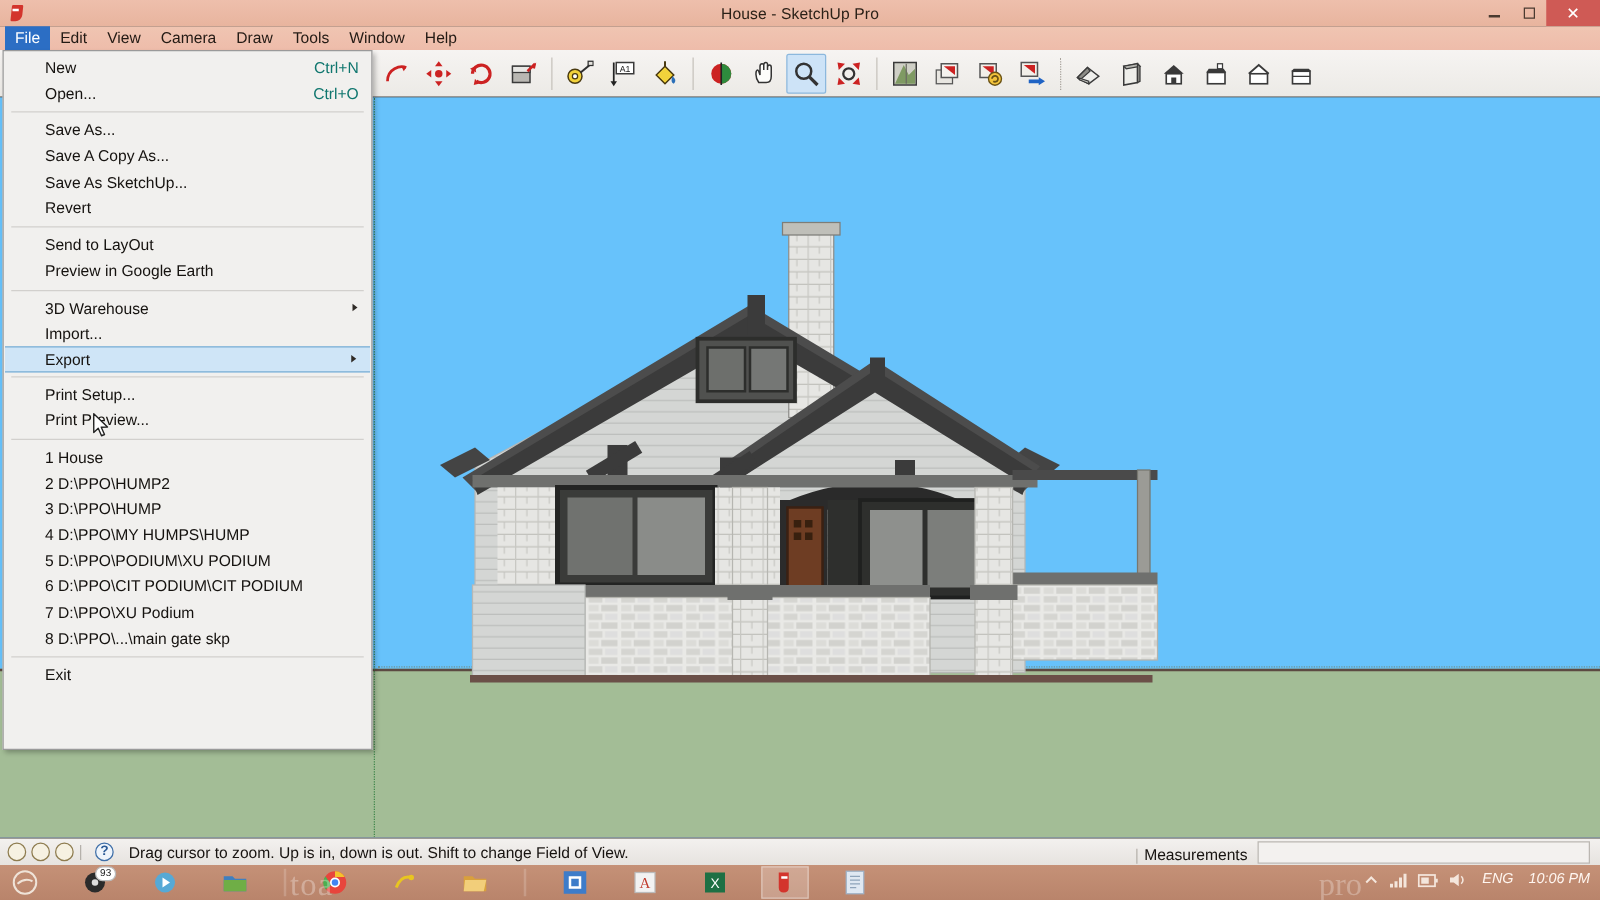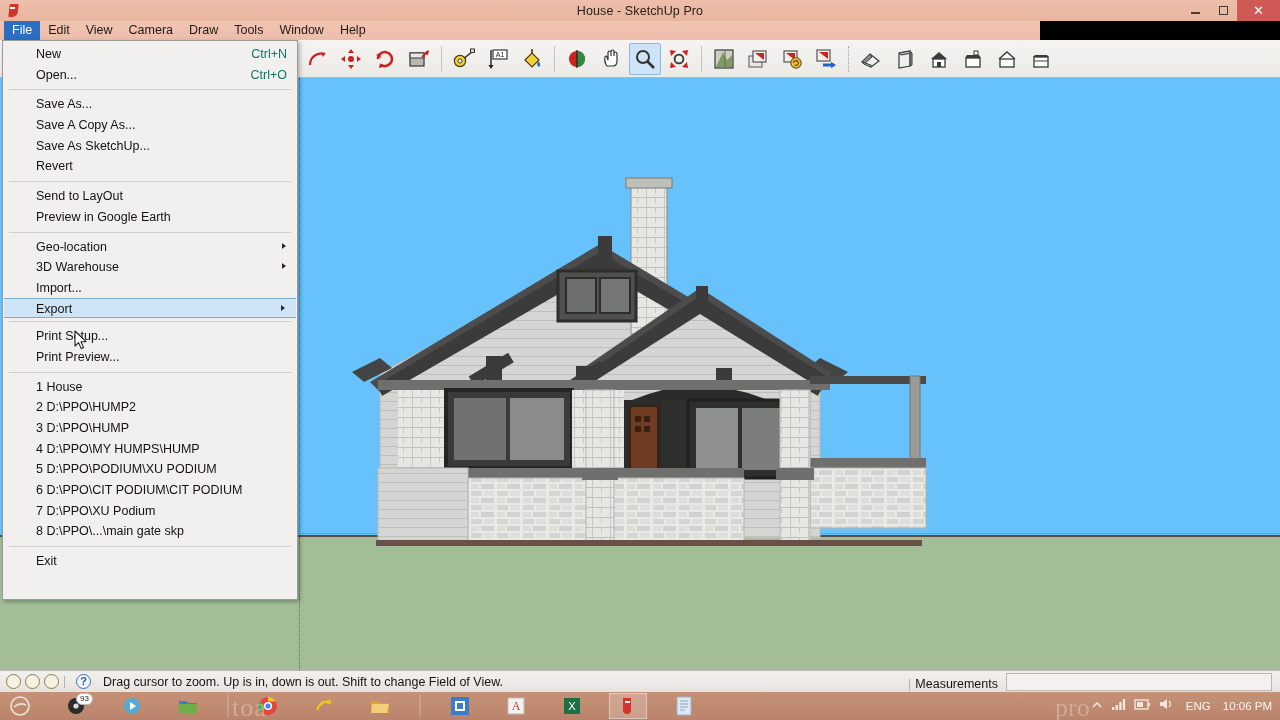--- a/index.html
+++ b/index.html
@@ -40,21 +40,21 @@
   .winbtn {
     width: 28px; height: 21px; display: flex; align-items: center; justify-content: center;
     font-size: 11px; color: #4a3a30;
   }
   .winbtn.close { width: 43px; background: #cf5a55; color: #fff; font-size: 13px; }
   .glyph-min { display:block; width: 9px; height: 2px; background: #4a3a30; margin-top: 5px; }
   .glyph-max { display:block; width: 9px; height: 9px; border: 1.4px solid #4a3a30; }
 
   
   .menubar {
-    position: absolute; left: 0; top: 21px; width: 1040px; height: 19px;
+    position: absolute; left: 0; top: 21px; width: 1280px; height: 19px;
     background: linear-gradient(#f0c5b2, #eebcaa);
     display: flex; align-items: center; padding-left: 4px;
   }
   .menu-item {
     font-size: 12.5px; color: #231a14; padding: 2px 8px 3px 8px; line-height: 14px;
   }
   .menu-item.active { background: #2c6ec4; color: #fff; }
 
   
   .toolbar {
@@ -151,21 +151,21 @@
     width: 38px; height: 26px; margin: 0 1px; position: relative;
     display: flex; align-items: center; justify-content: center;
   }
   .tk.act { background: rgba(255,255,255,.22); border: 1px solid rgba(255,255,255,.4); }
   .tk-sep { width: 2px; height: 22px; background: rgba(255,255,255,.18); margin: 0 3px; }
   .badge {
     position: absolute; right: 2px; top: 0px; background: #fff; color: #222;
     font-size: 8px; line-height: 10px; border-radius: 6px; padding: 0 3px;
     border: 1px solid #bbb;
   }
-  .tray { margin-left: auto; display: flex; align-items: center; padding-right: 8px; }
+  .tray { margin-left: auto; display: flex; align-items: flex-start; padding-right: 8px; font-style: italic; }
   .tray-txt { font-size: 11.5px; color: #fff6f0; margin-left: 12px; }
   .watermark {
     position: absolute; left: 232px; top: 693px; font-size: 26px;
     color: rgba(255,255,255,.30); font-family: "Liberation Serif", serif;
     letter-spacing: 1px; pointer-events: none;
   }
   .watermark2 {
     position: absolute; left: 1055px; top: 693px; font-size: 26px;
     color: rgba(255,255,255,.28); font-family: "Liberation Serif", serif;
     pointer-events: none;
@@ -505,24 +505,20 @@
 
     <div class="mrow">
       <span>Send to LayOut</span>
     </div>
     <div class="mrow">
       <span>Preview in Google Earth</span>
     </div>
 
     <div class="msep"></div>
 
-    <div class="mrow">
-      <span>Geo-location</span>
-      <i class="arrow"></i>
-    </div>
     <div class="mrow">
       <span>3D Warehouse</span>
       <i class="arrow"></i>
     </div>
     <div class="mrow">
       <span>Import...</span>
     </div>
     <div class="mrow sel">
       <span>Export</span>
       <i class="arrow"></i>

